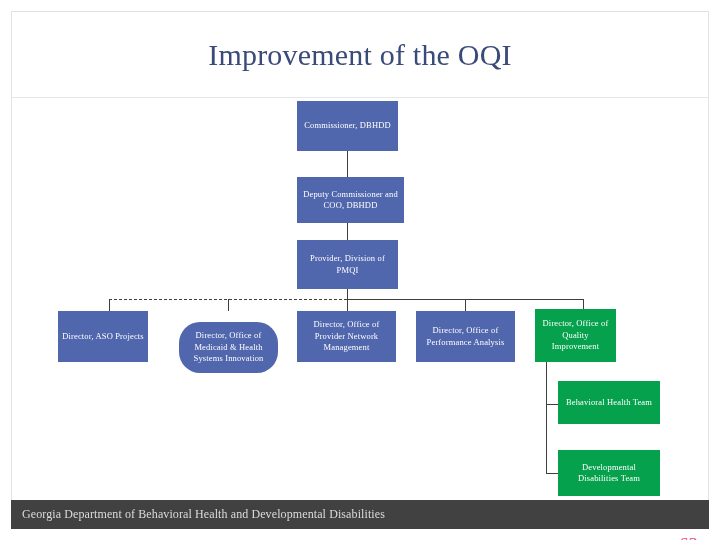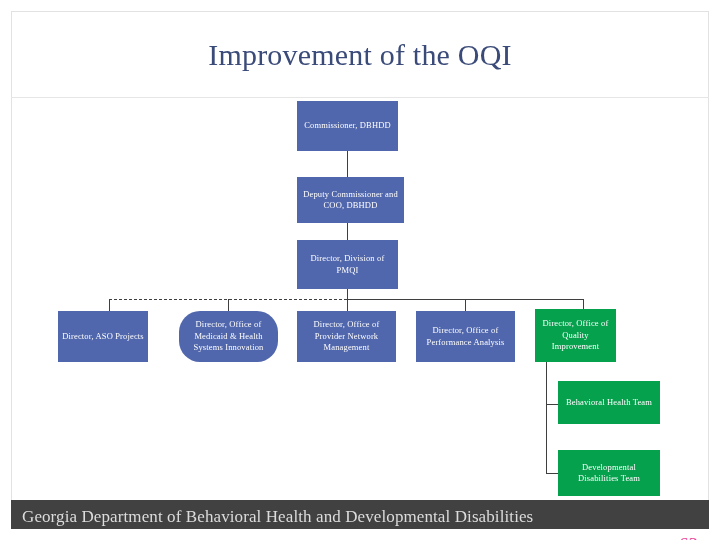--- a/index.html
+++ b/index.html
@@ -111,21 +111,21 @@
     top: 500px;
     width: 698px;
     height: 29px;
     background: #414141;
   }
   #footer-text {
     position: absolute;
     left: 22px;
     top: 507px;
     font-family: "Liberation Serif", serif;
-    font-size: 17px;
+    font-size: 12px;
     color: #dcdcdc;
     letter-spacing: 0.1px;
   }
   #page-number {
     position: absolute;
     right: 22px;
     top: 534px;
     font-family: "Liberation Serif", serif;
     font-size: 19px;
     color: #ec4899;
@@ -166,28 +166,28 @@
 
   <div class="node blue" style="left:297px; top:101px; width:101px; height:50px;">
     <span>Commissioner, DBHDD</span>
   </div>
 
   <div class="node blue" style="left:297px; top:177px; width:107px; height:46px;">
     <span>Deputy Commissioner and COO, DBHDD</span>
   </div>
 
   <div class="node blue" style="left:297px; top:240px; width:101px; height:49px;">
-    <span>Director, Division of PMQI</span>
+    <span>Provider, Division of PMQI</span>
   </div>
 
   <div class="node blue" style="left:58px; top:311px; width:90px; height:51px;">
     <span>Director, ASO Projects</span>
   </div>
 
-  <div class="node blue" style="left:179px; top:311px; width:99px; height:51px;border-radius:21px;">
+  <div class="node blue" style="left:179px; top:322px; width:99px; height:51px;border-radius:21px;">
     <span>Director, Office of Medicaid &amp; Health Systems Innovation</span>
   </div>
 
   <div class="node blue" style="left:297px; top:311px; width:99px; height:51px;">
     <span>Director, Office of Provider Network Management</span>
   </div>
 
   <div class="node blue" style="left:416px; top:311px; width:99px; height:51px;">
     <span>Director, Office of Performance Analysis</span>
   </div>

